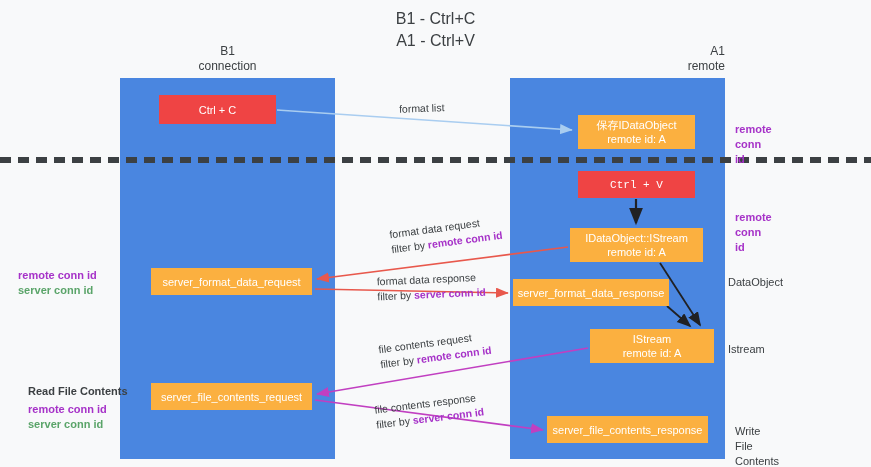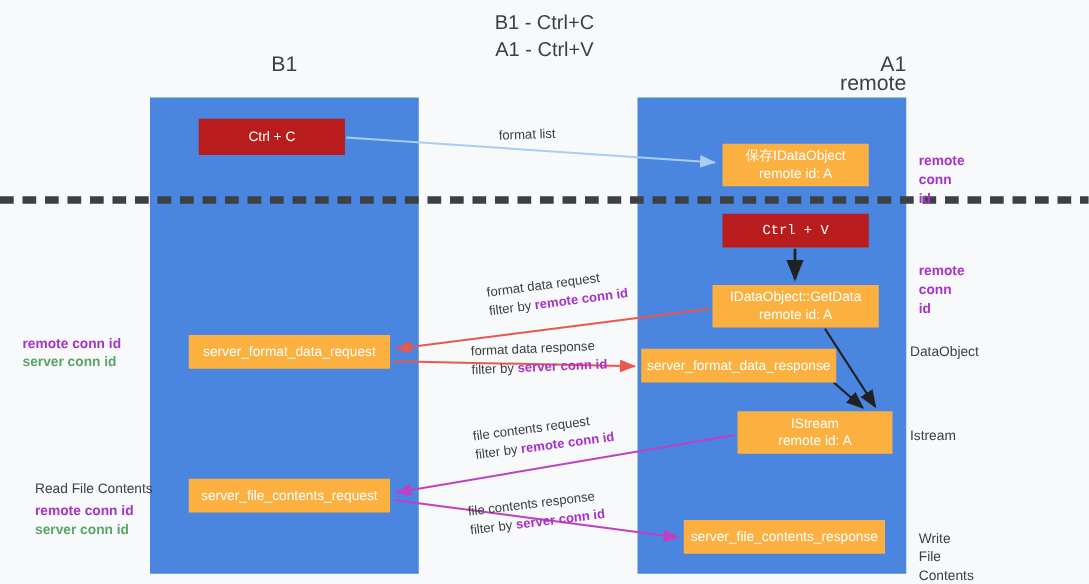--- a/index.html
+++ b/index.html
@@ -13,21 +13,21 @@
 
   
   .col{position:absolute;background:#4a86e0;}
   #col-b1{left:120px;top:78px;width:215px;height:381px;}
   #col-a1-top{left:510px;top:78px;width:215px;height:82px;}
   #col-a1-bot{left:510px;top:160px;width:215px;height:299px;}
 
   
   .col-head{
     position:absolute;text-align:center;width:215px;
-    color:#3c4043;font-size:17px;line-height:15px;
+    color:#3c4043;font-size:12px;line-height:15px;
   }
   #head-b1{left:120px;top:44px;}
   #head-a1{left:510px;top:44px;text-align:right;}
 
   
   #title{
     position:absolute;left:0;top:8px;width:871px;text-align:center;
     color:#3c4043;font-size:16px;line-height:22px;white-space:pre-line;
   }
 
@@ -38,21 +38,21 @@
     background-size:18px 6px;
   }
 
   
   .box{
     position:absolute;box-sizing:border-box;
     display:flex;flex-direction:column;
     align-items:center;justify-content:center;
     color:#ffffff;font-size:11px;line-height:14px;text-align:center;
   }
-  .box.green{background:#b91c1c;}
+  .box.green{background:#ef4444;}
   .box.orange{background:#fbb martin;}
   .box.orange{background:#fbb040;}
   .box span{display:block;}
 
   #box-ctrlc{left:159px;top:95px;width:117px;height:29px;}
   #box-idataobject{left:578px;top:115px;width:117px;height:34px;}
   #box-ctrlv{left:578px;top:171px;width:117px;height:27px;font-family:Liberation Mono, monospace;}
   #box-getdata{left:570px;top:228px;width:133px;height:34px;}
   #box-sfdreq{left:151px;top:268px;width:161px;height:27px;}
   #box-sfdresp{left:513px;top:279px;width:156px;height:27px;}
@@ -65,21 +65,21 @@
   .ann .purple{color:#a632c8;font-weight:bold;}
   .ann .green{color:#5aa469;font-weight:bold;}
   .ann .plain{color:#3c4043;}
 
   #ann-remote1{left:735px;top:122px;}
   #ann-remote2{left:735px;top:210px;}
   #ann-dataobject{left:728px;top:236px;margin-top:39px;}
   #ann-istream{left:728px;top:342px;}
   #ann-writefile{left:735px;top:424px;}
   #ann-left-1{left:18px;top:268px;}
-  #ann-readfile{left:28px;top:384px;}
+  #ann-readfile{left:28px;top:384px;font-weight:bold;}
   #ann-left-2{left:28px;top:402px;}
 
   
   .elabel{
     position:absolute;font-size:10.5px;line-height:15px;
     color:#3c4043;white-space:nowrap;
   }
   .elabel .purple{color:#a632c8;font-weight:bold;}
 
   #lbl-formatlist{left:399px;top:101px;transform:rotate(-2deg);}
@@ -97,20 +97,21 @@
 
   <div id="title">B1 - Ctrl+C
 A1 - Ctrl+V</div>
 
   <div class="col" id="col-b1"></div>
   <div class="col" id="col-a1-top"></div>
   <div class="col" id="col-a1-bot"></div>
 
   <div class="col-head" id="head-b1">
     <div>B1</div>
+    <div>connection</div>
   </div>
   <div class="col-head" id="head-a1">
     <div>A1</div>
     <div>remote</div>
   </div>
 
   <svg id="wires">
     <defs>
       <marker id="ah-blue" markerWidth="9" markerHeight="9" refX="7.5" refY="3.2" orient="auto">
         <path d="M0,0 L8,3.2 L0,6.4 z" fill="#a9cdf0"></path>
@@ -152,21 +153,21 @@
   <div class="box orange" id="box-idataobject">
     <span>保存IDataObject</span>
     <span>remote id: A</span>
   </div>
 
   <div class="box green" id="box-ctrlv">
     <span>Ctrl + V</span>
   </div>
 
   <div class="box orange" id="box-getdata">
-    <span>IDataObject::GetData</span>
+    <span>IDataObject::IStream</span>
     <span>remote id: A</span>
   </div>
 
   <div class="box orange" id="box-sfdreq">
     <span>server_format_data_request</span>
   </div>
 
   <div class="box orange" id="box-sfdresp">
     <span>server_format_data_response</span>
   </div>

